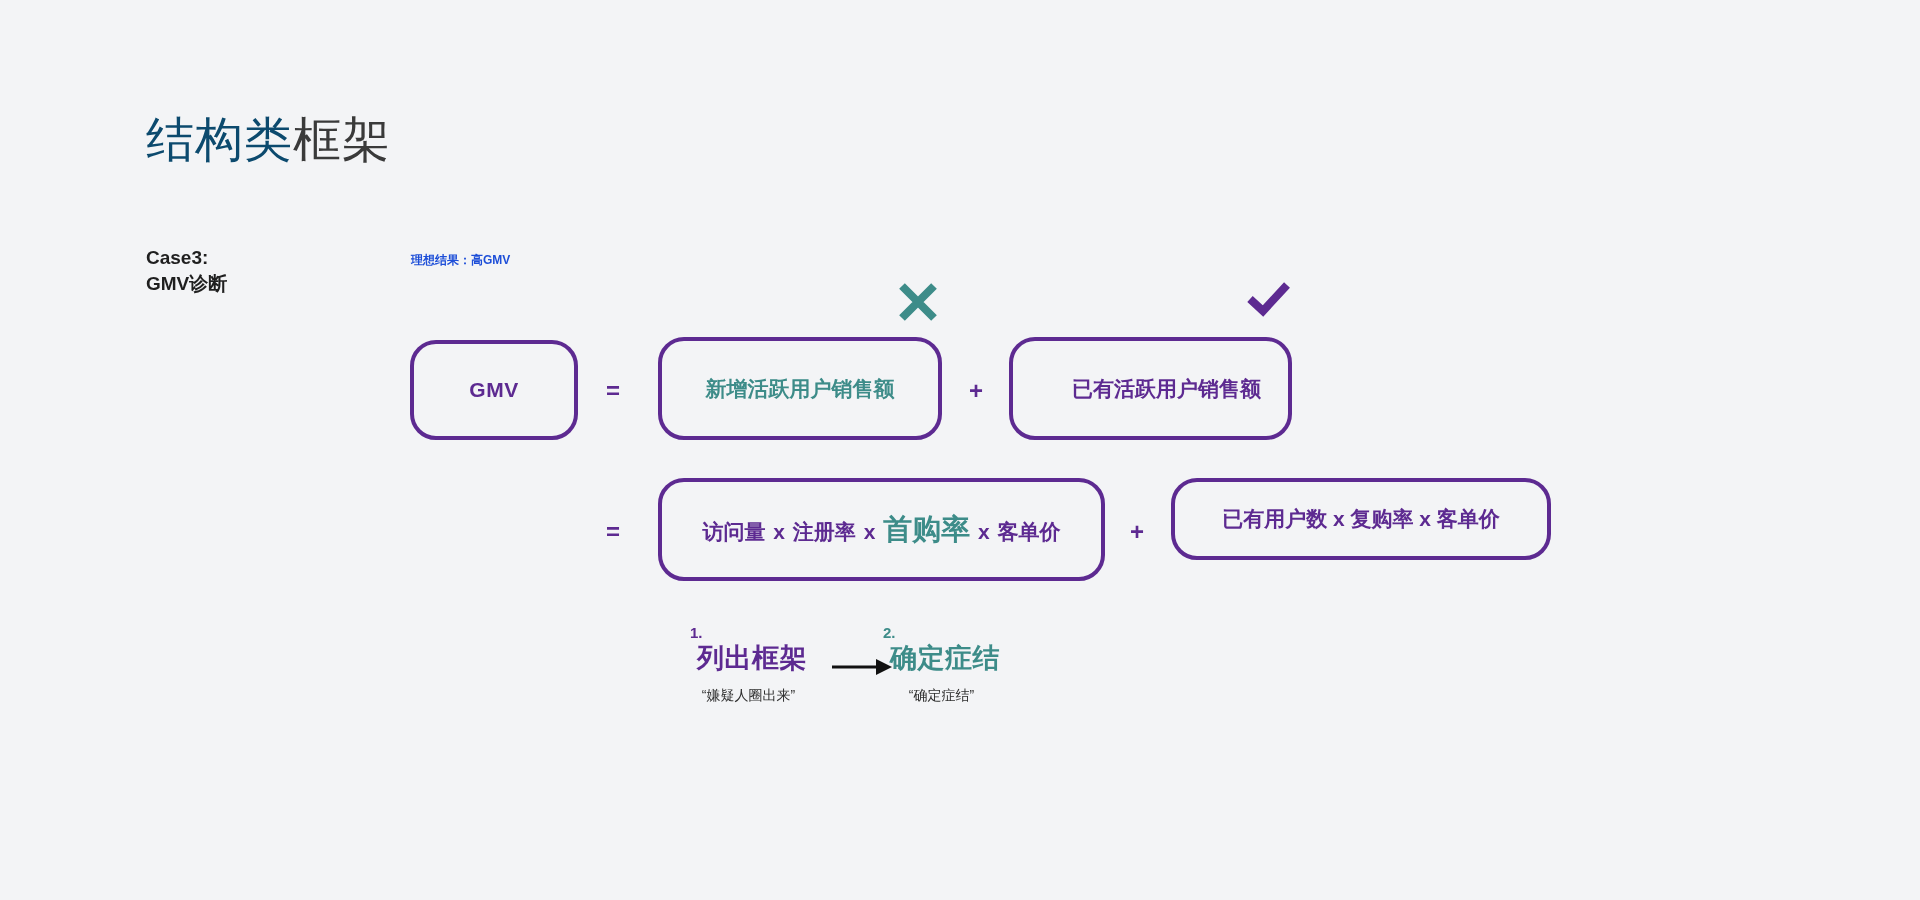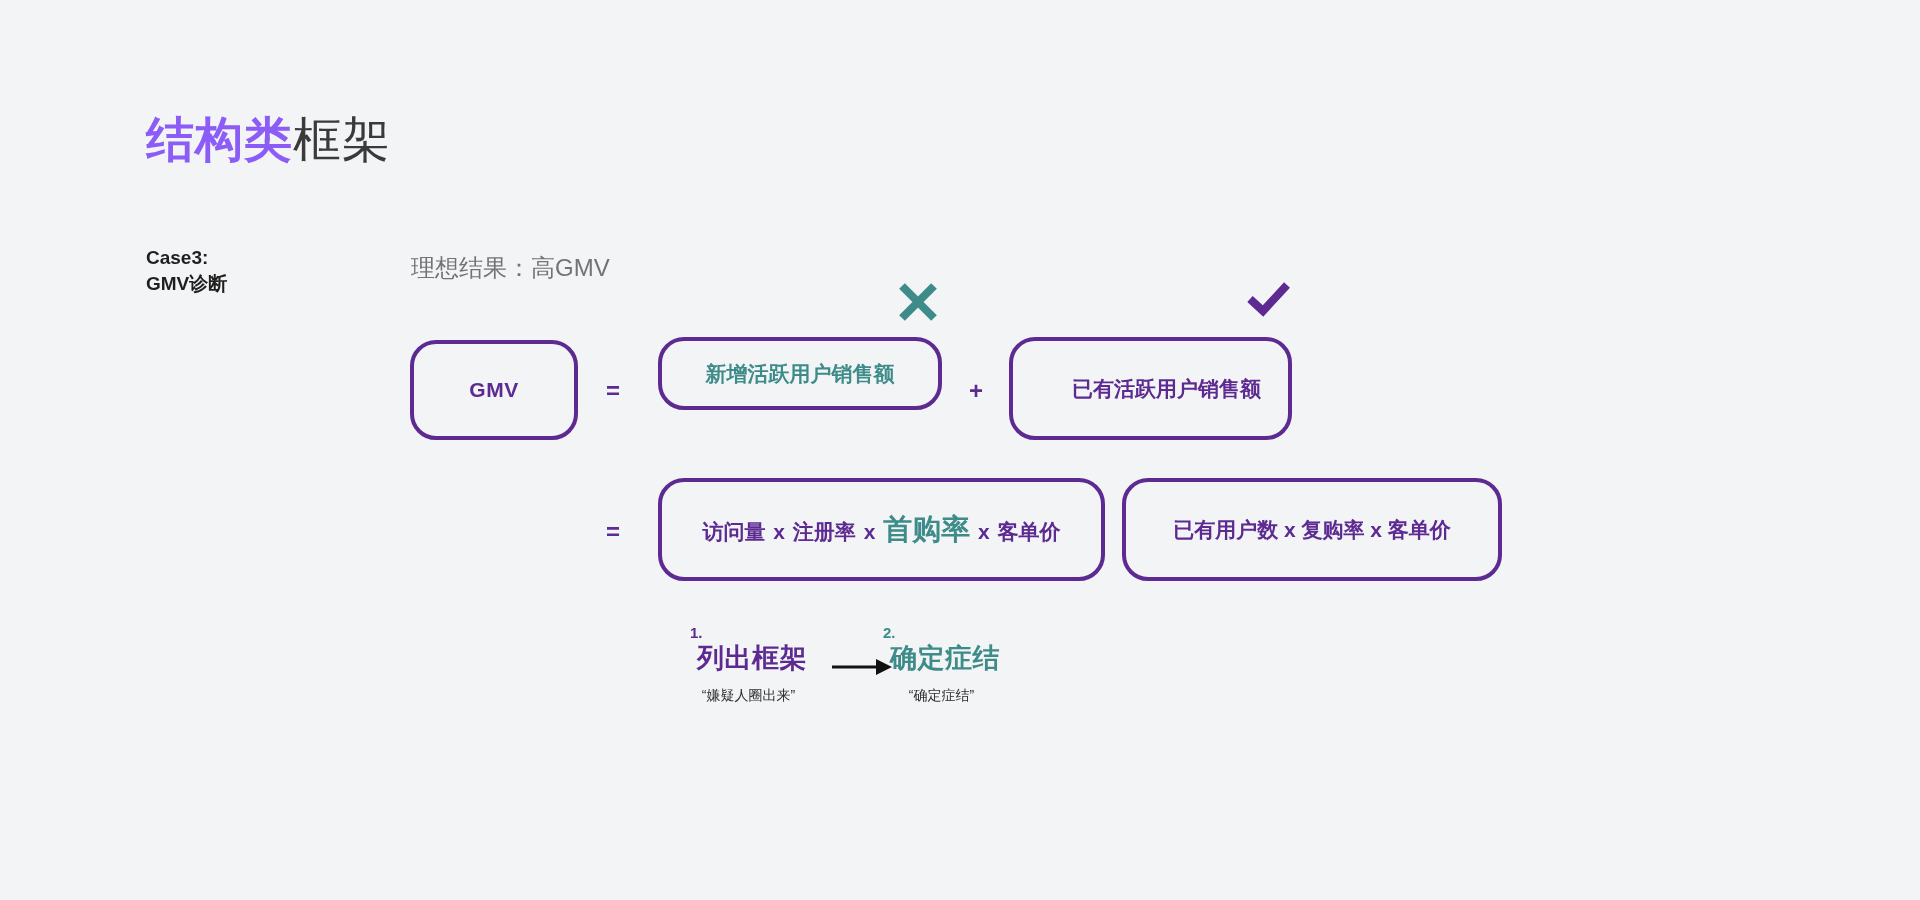--- a/index.html
+++ b/index.html
@@ -23,22 +23,22 @@
   #title {
     position: absolute;
     left: 146px;
     top: 116px;
     font-size: 48px;
     line-height: 1;
     letter-spacing: 1px;
     white-space: nowrap;
   }
   #title .strong {
-    font-weight: 700;
-    color: #8b5cf6;
+    font-weight: 400;
+    color: #0c4a6e;
   }
   #title .light {
     font-weight: 400;
     color: #3a3a3a;
   }
 
   
   #case-label {
     position: absolute;
     left: 146px;
@@ -48,23 +48,23 @@
     color: #1f1f1f;
     line-height: 1.35;
     white-space: nowrap;
   }
 
   
   #ideal-result {
     position: absolute;
     left: 411px;
     top: 252px;
-    font-size: 24px;
-    font-weight: 400;
-    color: #737373;
+    font-size: 12px;
+    font-weight: 700;
+    color: #1d4ed8;
     white-space: nowrap;
   }
 
   
   .mark {
     position: absolute;
     width: 52px;
     height: 52px;
   }
   #cross-mark { left: 892px; top: 276px; }
@@ -86,43 +86,43 @@
   #box-gmv {
     left: 410px;  top: 340px;
     width: 168px; height: 100px;
     font-size: 21px;
     color: #5d2a91;
     letter-spacing: 0.5px;
   }
 
   #box-new-active {
     left: 658px;  top: 337px;
-    width: 284px; height: 73px;
+    width: 284px; height: 103px;
     font-size: 21px;
     color: #3d8c89;
   }
 
   #box-existing-active {
     left: 1009px; top: 337px;
     width: 283px; height: 103px;
     font-size: 21px;
     color: #5d2a91;
     padding-left: 32px;
   }
 
   #box-new-breakdown {
     left: 658px;  top: 478px;
     width: 447px; height: 103px;
     font-size: 21px;
     color: #5d2a91;
   }
 
   #box-existing-breakdown {
-    left: 1122px; top: 478px;
-    width: 380px; height: 103px;
+    left: 1171px; top: 478px;
+    width: 380px; height: 82px;
     font-size: 21px;
     color: #5d2a91;
   }
 
   .node .teal-big {
     color: #3d8c89;
     font-size: 29px;
     font-weight: 700;
     margin-top: 44px;
   }

